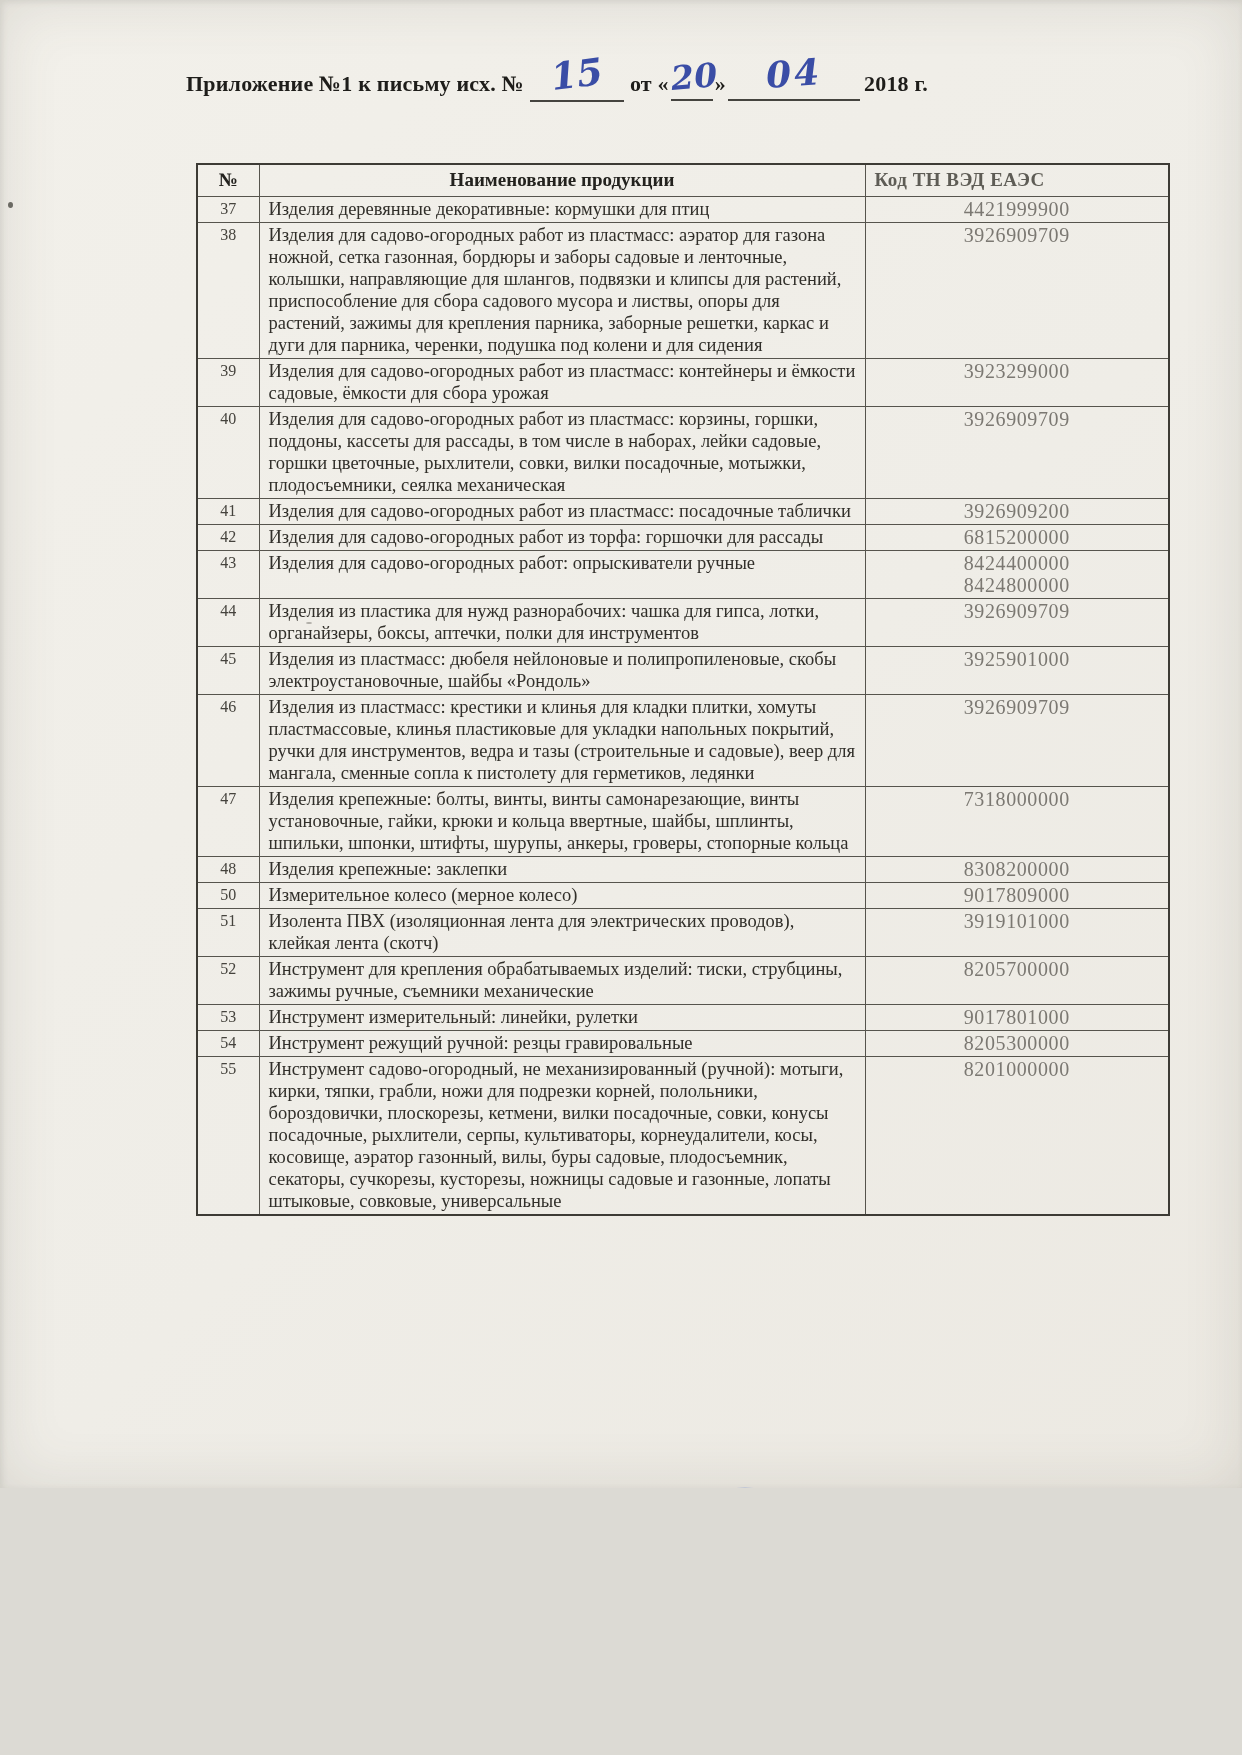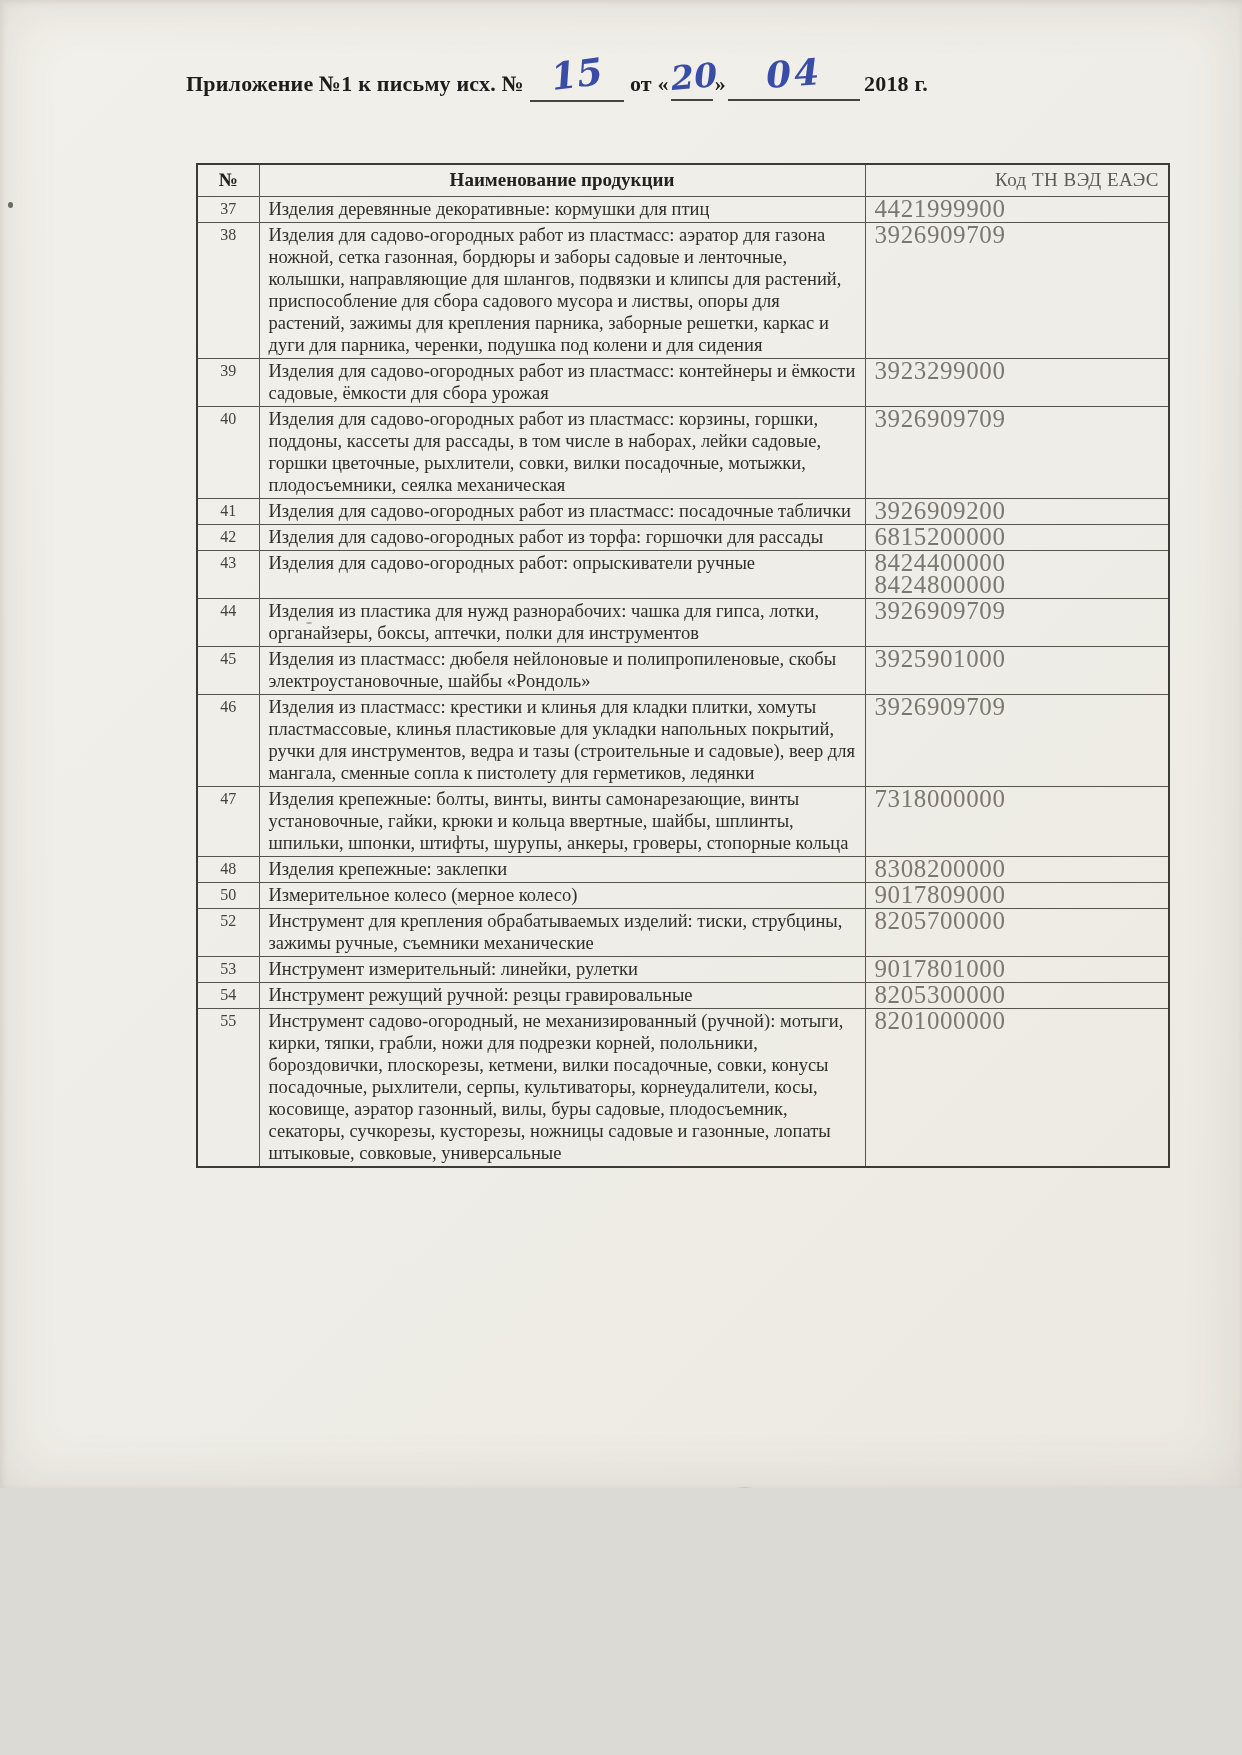--- a/index.html
+++ b/index.html
@@ -41,27 +41,27 @@
   }
   table.doc td, table.doc th{
     border:1.4px solid #56544d;padding:1px 9px 2px 9px;vertical-align:top;
     overflow:hidden;
   }
   col.w-num{width:62px;}
   col.w-name{width:606px;}
   col.w-code{width:304px;}
   th{font-size:19px;line-height:28px;padding:2px 4px;}
   .h-num,.h-name{text-align:center;color:#23221e;font-weight:bold;}
-  .h-code{text-align:right;color:#5e5c55;font-weight:normal;letter-spacing:0.5px;}
+  .h-code{text-align:left;color:#5e5c55;font-weight:bold;letter-spacing:0.5px;}
   td.c-num{text-align:center;color:#45433d;font-size:16px;}
   td.c-name{color:#312f2a;}
   td.c-name.pt{}
   td.c-code{
-    text-align:left;vertical-align:middle;padding-right:16px;
-    color:#7b7872;font-size:25px;letter-spacing:0.6px;white-space:pre-line;
+    text-align:center;vertical-align:middle;padding-right:16px;
+    color:#7b7872;font-size:20px;letter-spacing:0.6px;white-space:pre-line;
   }
   
   .sign-block{
     position:absolute;left:186px;top:1512px;
     font-weight:bold;font-size:20.5px;color:#24231f;line-height:32px;white-space:nowrap;
   }
   .signer{
     position:absolute;left:856px;top:1548px;
     font-weight:bold;font-size:21px;color:#33322d;white-space:nowrap;
   }
@@ -162,20 +162,25 @@
         </tr>
       <tr>
           <td class="c-num">48</td>
           <td class="c-name">Изделия крепежные: заклепки</td>
           <td class="c-code">8308200000</td>
         </tr>
       <tr>
           <td class="c-num">50</td>
           <td class="c-name">Измерительное колесо (мерное колесо)</td>
           <td class="c-code">9017809000</td>
+        </tr>
+      <tr>
+          <td class="c-num">51</td>
+          <td class="c-name">Изолента ПВХ (изоляционная лента для электрических проводов), клейкая лента (скотч)</td>
+          <td class="c-code">3919101000</td>
         </tr>
       <tr>
           <td class="c-num">52</td>
           <td class="c-name">Инструмент для крепления обрабатываемых изделий: тиски, струбцины, зажимы ручные, съемники механические</td>
           <td class="c-code">8205700000</td>
         </tr>
       <tr>
           <td class="c-num">53</td>
           <td class="c-name">Инструмент измерительный: линейки, рулетки</td>
           <td class="c-code">9017801000</td>

